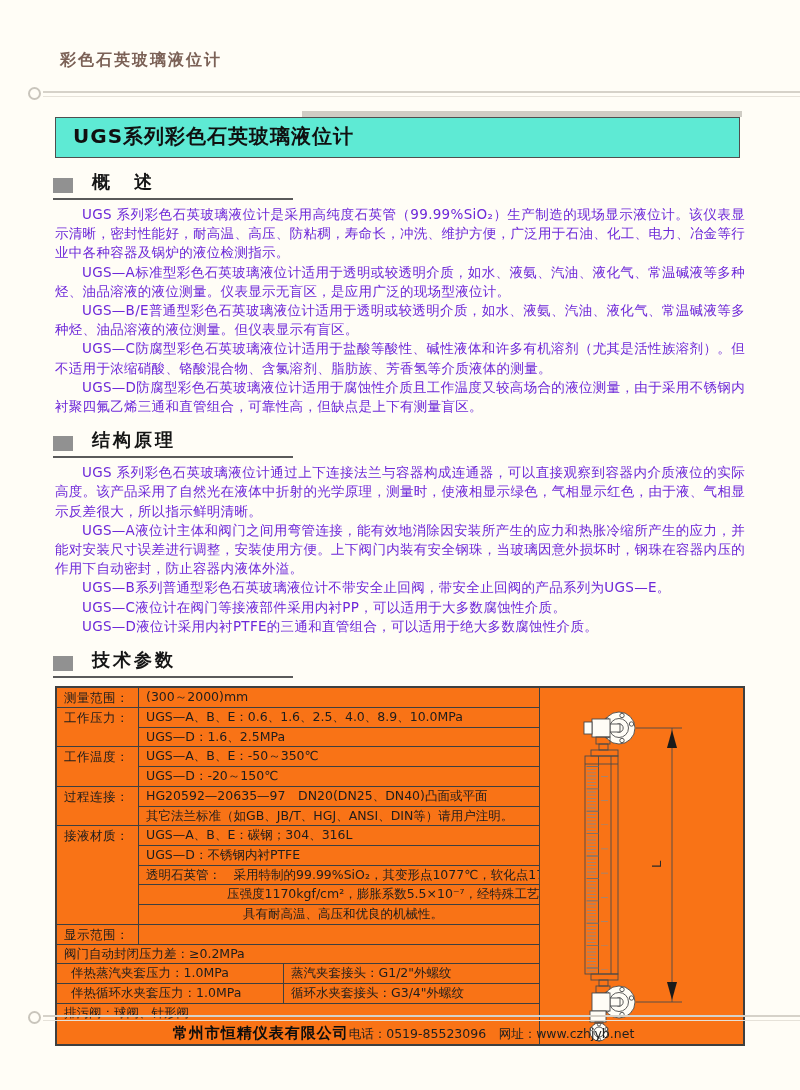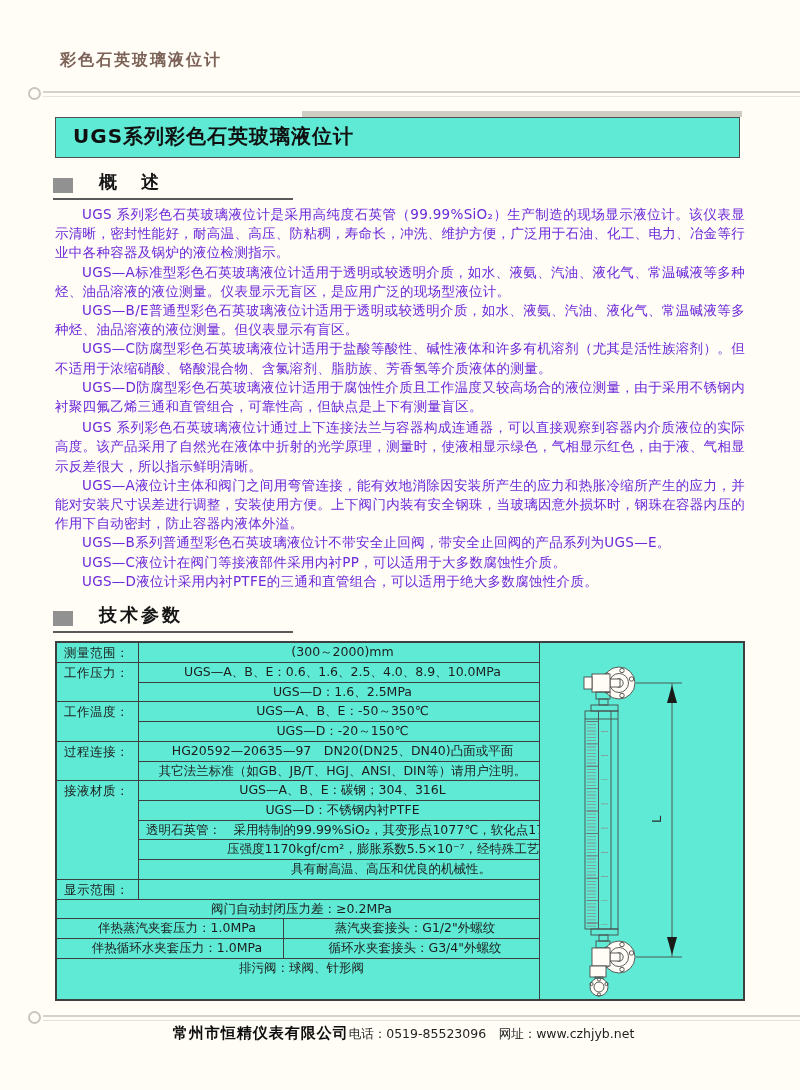--- a/index.html
+++ b/index.html
@@ -41,39 +41,39 @@
   .title-box::before {
     content:""; position:absolute; top:-7px; left:36%; right:-3px; height:6px;
     background:#cfccc4;
   }
   .title-box h1 { margin:0; font-size:20px; font-weight:bold; color:#101010; letter-spacing:1px; }
 
   
   .sec-head {
     margin:12px 0 5px -2px; width:240px;
     border-bottom:2px solid #5a5a5a; padding-bottom:4px;
-    display:flex; align-items:flex-end; gap:26px;
+    display:flex; align-items:flex-end; gap:19px;
   }
   .sec-head .sq { width:20px; height:15px; background:#919191; margin-bottom:1px; }
   .sec-head h2 { margin:0; font-size:18px; font-weight:bold; color:#151515; letter-spacing:3px; }
 
   p.body {
     margin:0; font-size:13.5px; line-height:19.2px; letter-spacing:0.3px;
     color:#6d28d9; text-indent:2em; text-align:justify;
   }
   .sec-body { margin-bottom:2px; }
 
   
-  .spec-wrap { display:flex; margin-top:8px; border:2px solid #3f3f3f; background:#5eead4; }
+  .spec-wrap { display:flex; margin-top:8px; border:2px solid #3f3f3f; background:#f97316; }
   .spec-left { flex:1; min-width:0; font-size:12.5px; color:#1d1d1d; }
   .band { display:flex; border-top:1px solid #3f3f3f; }
   .spec-left .band:first-child { border-top:none; }
   .band .lbl { flex:0 0 72px; padding:2px 2px 0 7px; border-right:1px solid #3f3f3f; letter-spacing:0.5px; }
   .band .lines { flex:1; min-width:0; }
-  .ln { height:18.7px; line-height:18.7px; padding-left:7px; white-space:nowrap; overflow:hidden;text-align:center; }
+  .ln { height:18.7px; line-height:18.7px; padding-left:7px; white-space:nowrap; overflow:hidden; }
   .lines .ln { border-top:1px solid #3f3f3f; }
   .lines .ln:first-child { border-top:none; }
   .ln.ind1 { padding-left:88px; }
   .ln.ind2 { padding-left:104px; }
   .band.fullrow .ln { flex:1; }
   .band.pair .pl { flex:0 0 212px; border-right:1px solid #3f3f3f;padding-left:14px; }
   .band.pair .pr { flex:1; min-width:0; }
   .diagram-cell { flex:0 0 203px; border-left:1px solid #3f3f3f; position:relative; }
   .diagram-cell svg { display:block; }
 
@@ -108,20 +108,24 @@
       <h2>概　述</h2>
     </div>
     <div class="sec-body">
       <p class="body">UGS 系列彩色石英玻璃液位计是采用高纯度石英管（99.99%SiO₂）生产制造的现场显示液位计。该仪表显示清晰，密封性能好，耐高温、高压、防粘稠，寿命长，冲洗、维护方便，广泛用于石油、化工、电力、冶金等行业中各种容器及锅炉的液位检测指示。</p>
       <p class="body">UGS—A标准型彩色石英玻璃液位计适用于透明或较透明介质，如水、液氨、汽油、液化气、常温碱液等多种烃、油品溶液的液位测量。仪表显示无盲区，是应用广泛的现场型液位计。</p>
       <p class="body">UGS—B/E普通型彩色石英玻璃液位计适用于透明或较透明介质，如水、液氨、汽油、液化气、常温碱液等多种烃、油品溶液的液位测量。但仪表显示有盲区。</p>
       <p class="body">UGS—C防腐型彩色石英玻璃液位计适用于盐酸等酸性、碱性液体和许多有机溶剂（尤其是活性族溶剂）。但不适用于浓缩硝酸、铬酸混合物、含氯溶剂、脂肪族、芳香氢等介质液体的测量。</p>
       <p class="body">UGS—D防腐型彩色石英玻璃液位计适用于腐蚀性介质且工作温度又较高场合的液位测量，由于采用不锈钢内衬聚四氟乙烯三通和直管组合，可靠性高，但缺点是上下有测量盲区。</p>
     </div>
 
+    <div class="sec-head">
+      <span class="sq"></span>
+      <h2>结构原理</h2>
+    </div>
     <div class="sec-body">
       <p class="body">UGS 系列彩色石英玻璃液位计通过上下连接法兰与容器构成连通器，可以直接观察到容器内介质液位的实际高度。该产品采用了自然光在液体中折射的光学原理，测量时，使液相显示绿色，气相显示红色，由于液、气相显示反差很大，所以指示鲜明清晰。</p>
       <p class="body">UGS—A液位计主体和阀门之间用弯管连接，能有效地消除因安装所产生的应力和热胀冷缩所产生的应力，并能对安装尺寸误差进行调整，安装使用方便。上下阀门内装有安全钢珠，当玻璃因意外损坏时，钢珠在容器内压的作用下自动密封，防止容器内液体外溢。</p>
       <p class="body">UGS—B系列普通型彩色石英玻璃液位计不带安全止回阀，带安全止回阀的产品系列为UGS—E。</p>
       <p class="body">UGS—C液位计在阀门等接液部件采用内衬PP，可以适用于大多数腐蚀性介质。</p>
       <p class="body">UGS—D液位计采用内衬PTFE的三通和直管组合，可以适用于绝大多数腐蚀性介质。</p>
     </div>
 
     <div class="sec-head">
       <span class="sq"></span>

